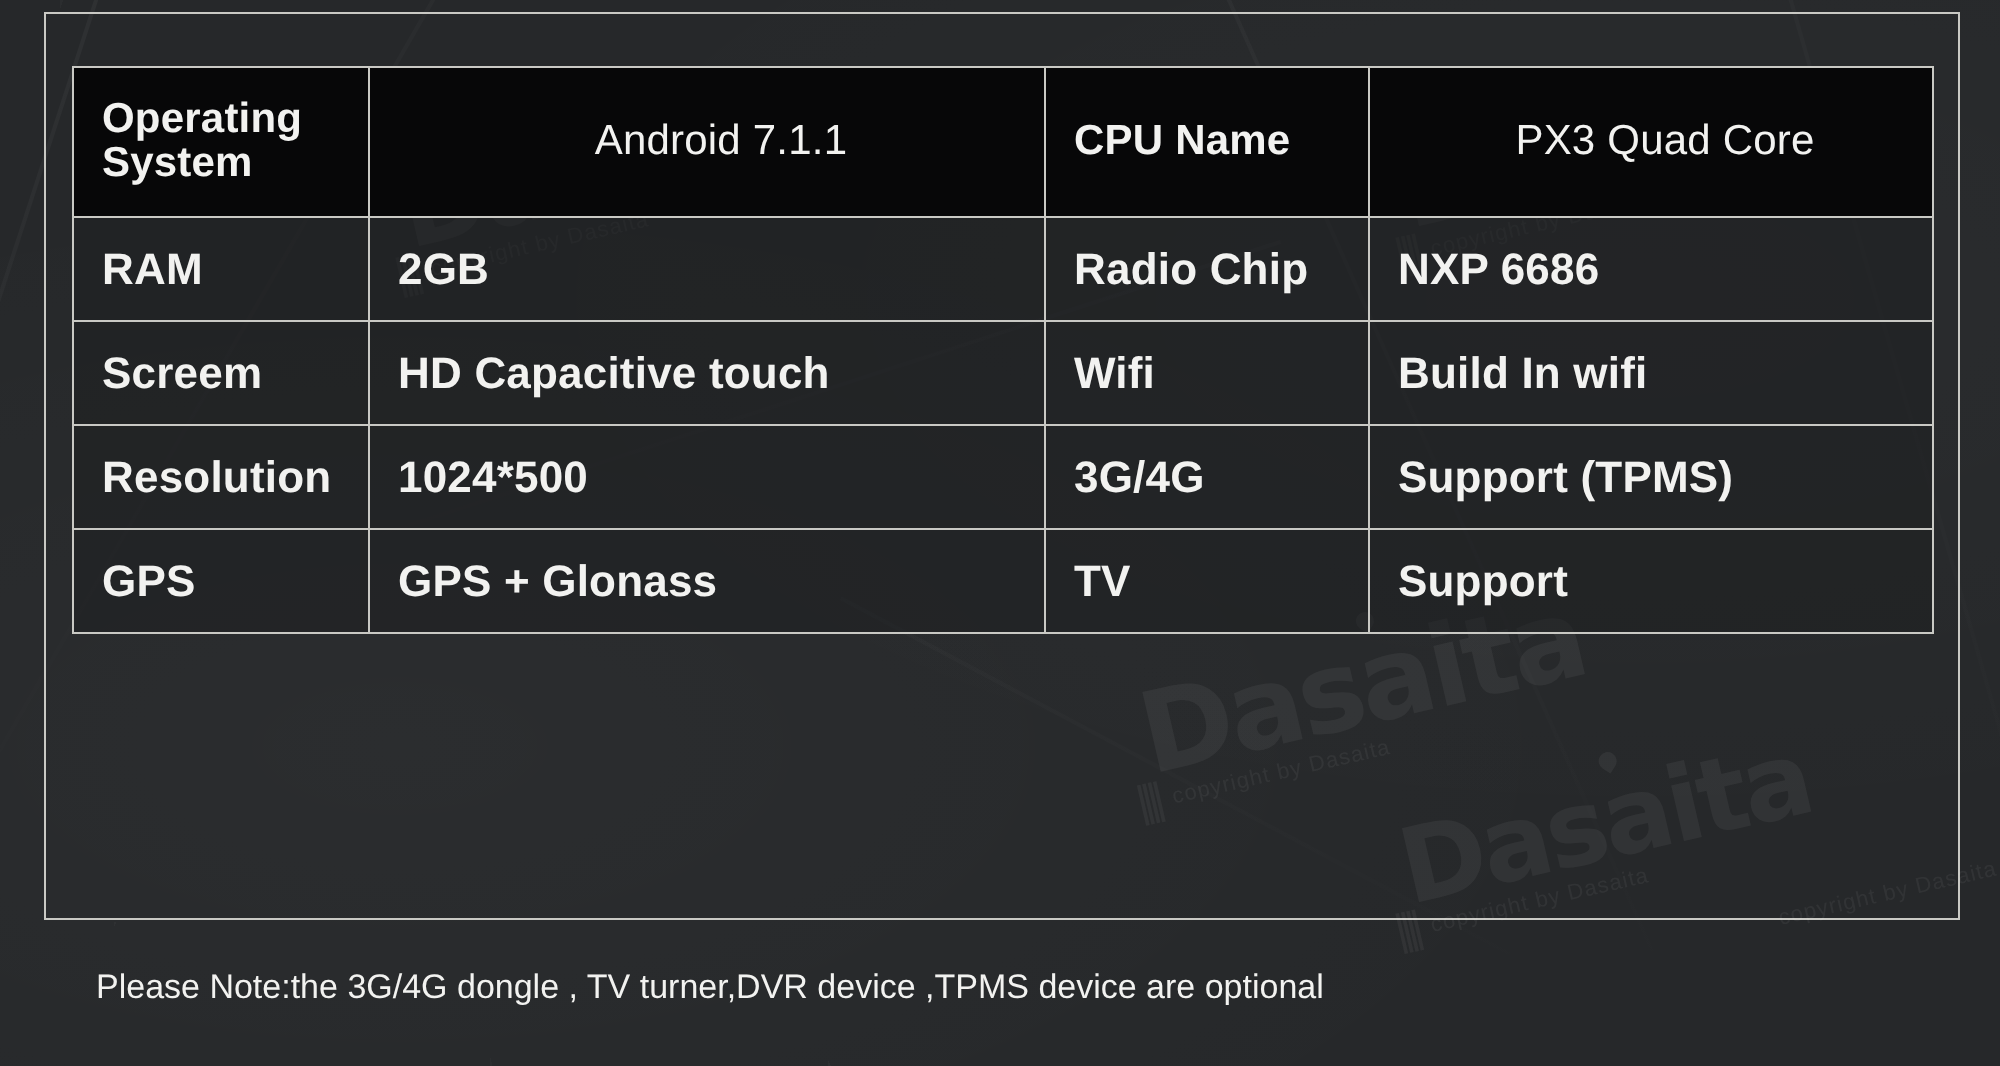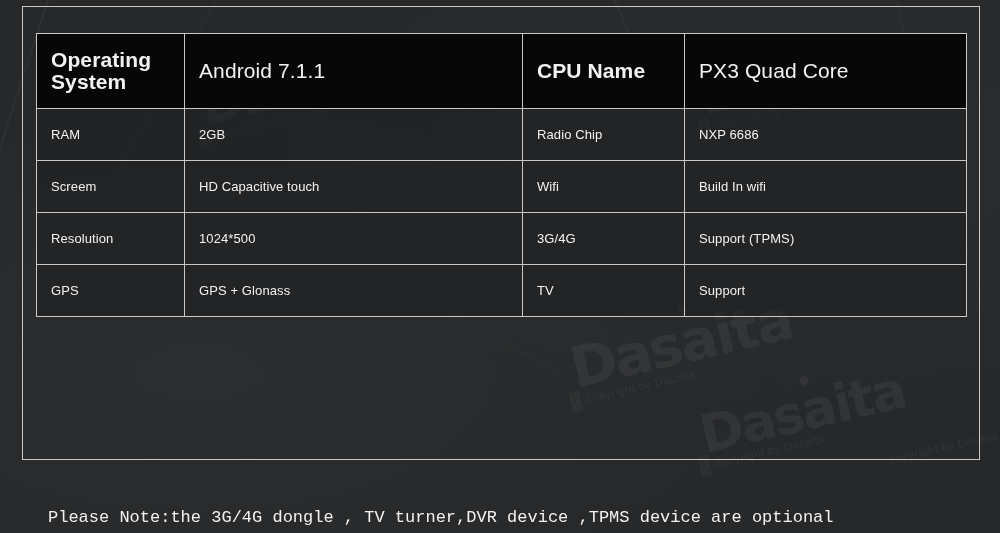--- a/index.html
+++ b/index.html
@@ -63,22 +63,22 @@
     border-collapse: collapse;
     table-layout: fixed;
     margin-top: 12px;
   }
   #spec-table td {
     border: 1px solid #c9c9c4;
     color: #f2f2f0;
     padding: 0 0 0 14px;
     vertical-align: middle;
     background: rgba(30,31,33,0.55);
-    font-size: 13px;
-    font-weight: 400;
+    font-size: 22px;
+    font-weight: 700;
     letter-spacing: 0.1px;
     white-space: nowrap;
     overflow: hidden;
   }
   
   #spec-table col.c1 { width: 148px; }
   #spec-table col.c2 { width: 338px; }
   #spec-table col.c3 { width: 162px; }
   #spec-table col.c4 { width: 282px; }
 
@@ -87,44 +87,44 @@
   #spec-table tr.head-row td {
     height: 74px;
     background: #070708;
     font-size: 21px;
     font-weight: 700;
     white-space: normal;
     line-height: 1.04;
   }
   #spec-table tr.head-row td.val {
     font-weight: 400;
+    text-align: center;
   }
   #spec-table tr.head-row td.c2v,
   #spec-table tr.head-row td.c4v {
     font-size: 21px;
     font-weight: 400;
   }
 
   
   #footer-note {
     position: absolute;
     left: 23px;
     top: 461px;
     width: 956px;
     height: 66px;
     display: flex;
-    align-items: flex-end;
+    align-items: center;
     color: #f2f2f0;
     font-size: 17px;
     padding-left: 25px;
     box-sizing: border-box;
     background:
       linear-gradient(118deg, rgba(255,255,255,0.028) 0 0.3%, rgba(0,0,0,0) 0.3% 100%) no-repeat 6% 0/40% 100%,
       transparent;
-    font-family: Liberation Mono, monospace;
   }
 
   
   .wm {
     position: absolute;
     pointer-events: none;
     user-select: none;
     transform: rotate(-13deg);
     opacity: 1;
   }

